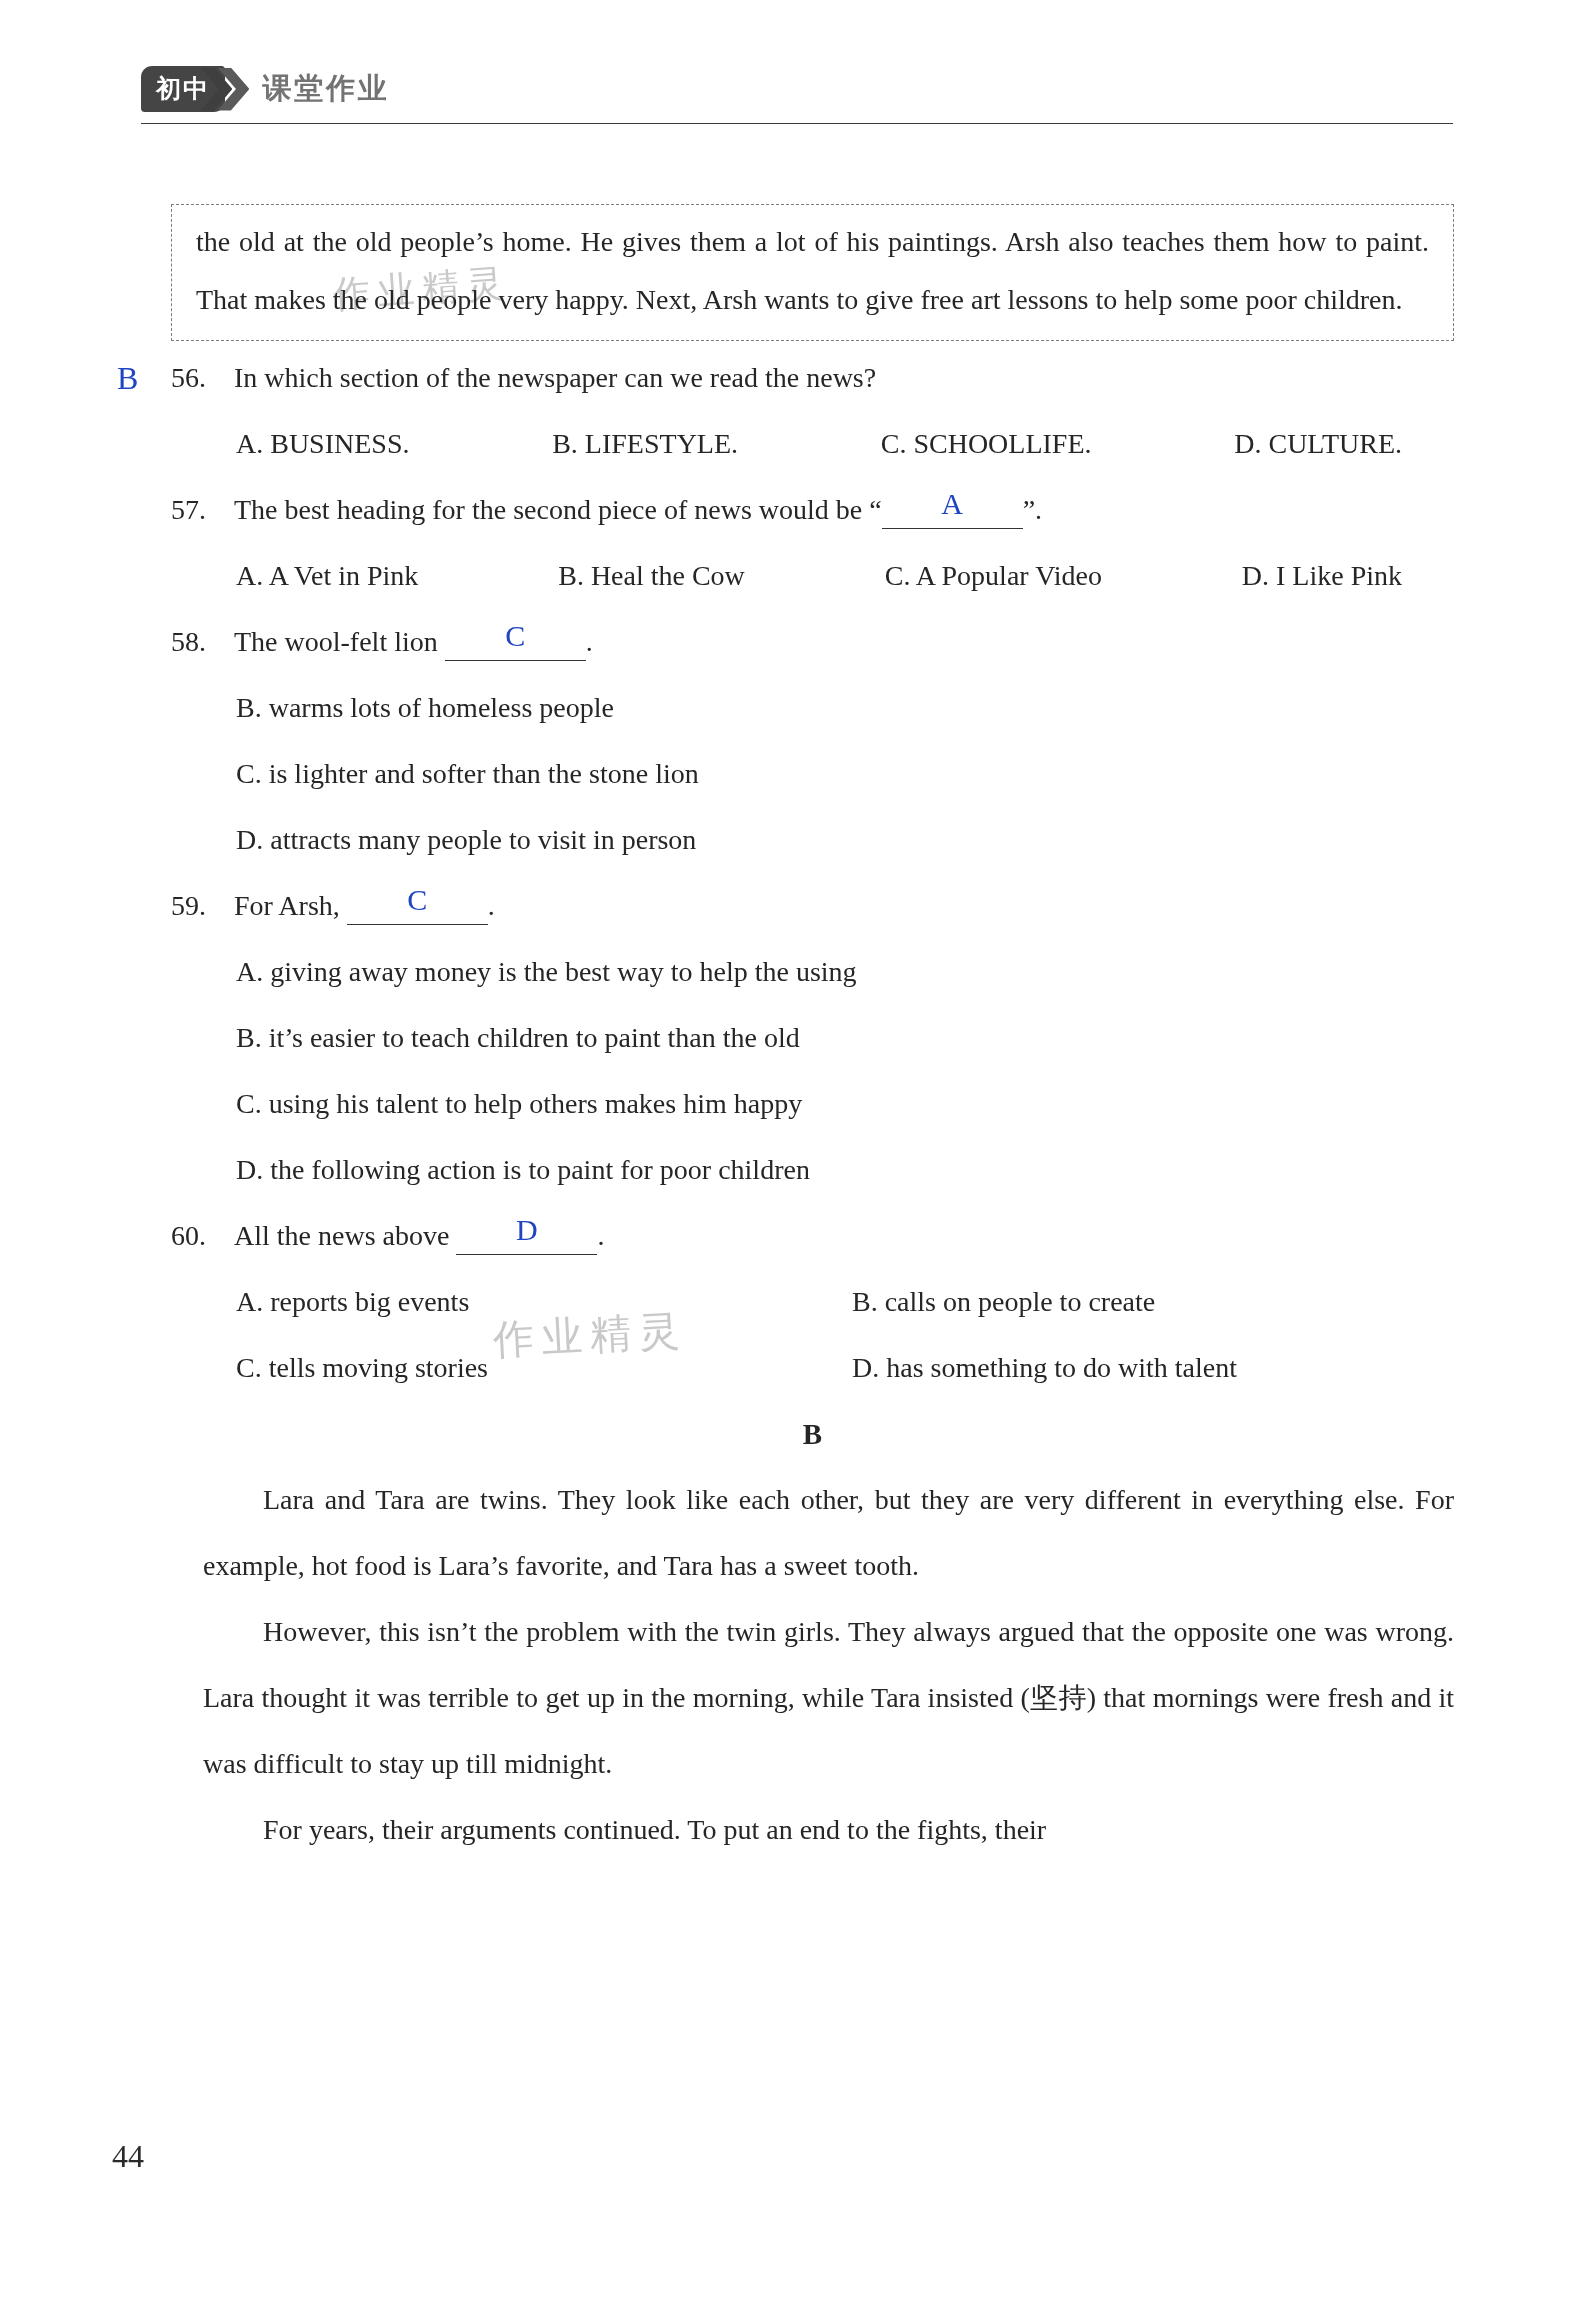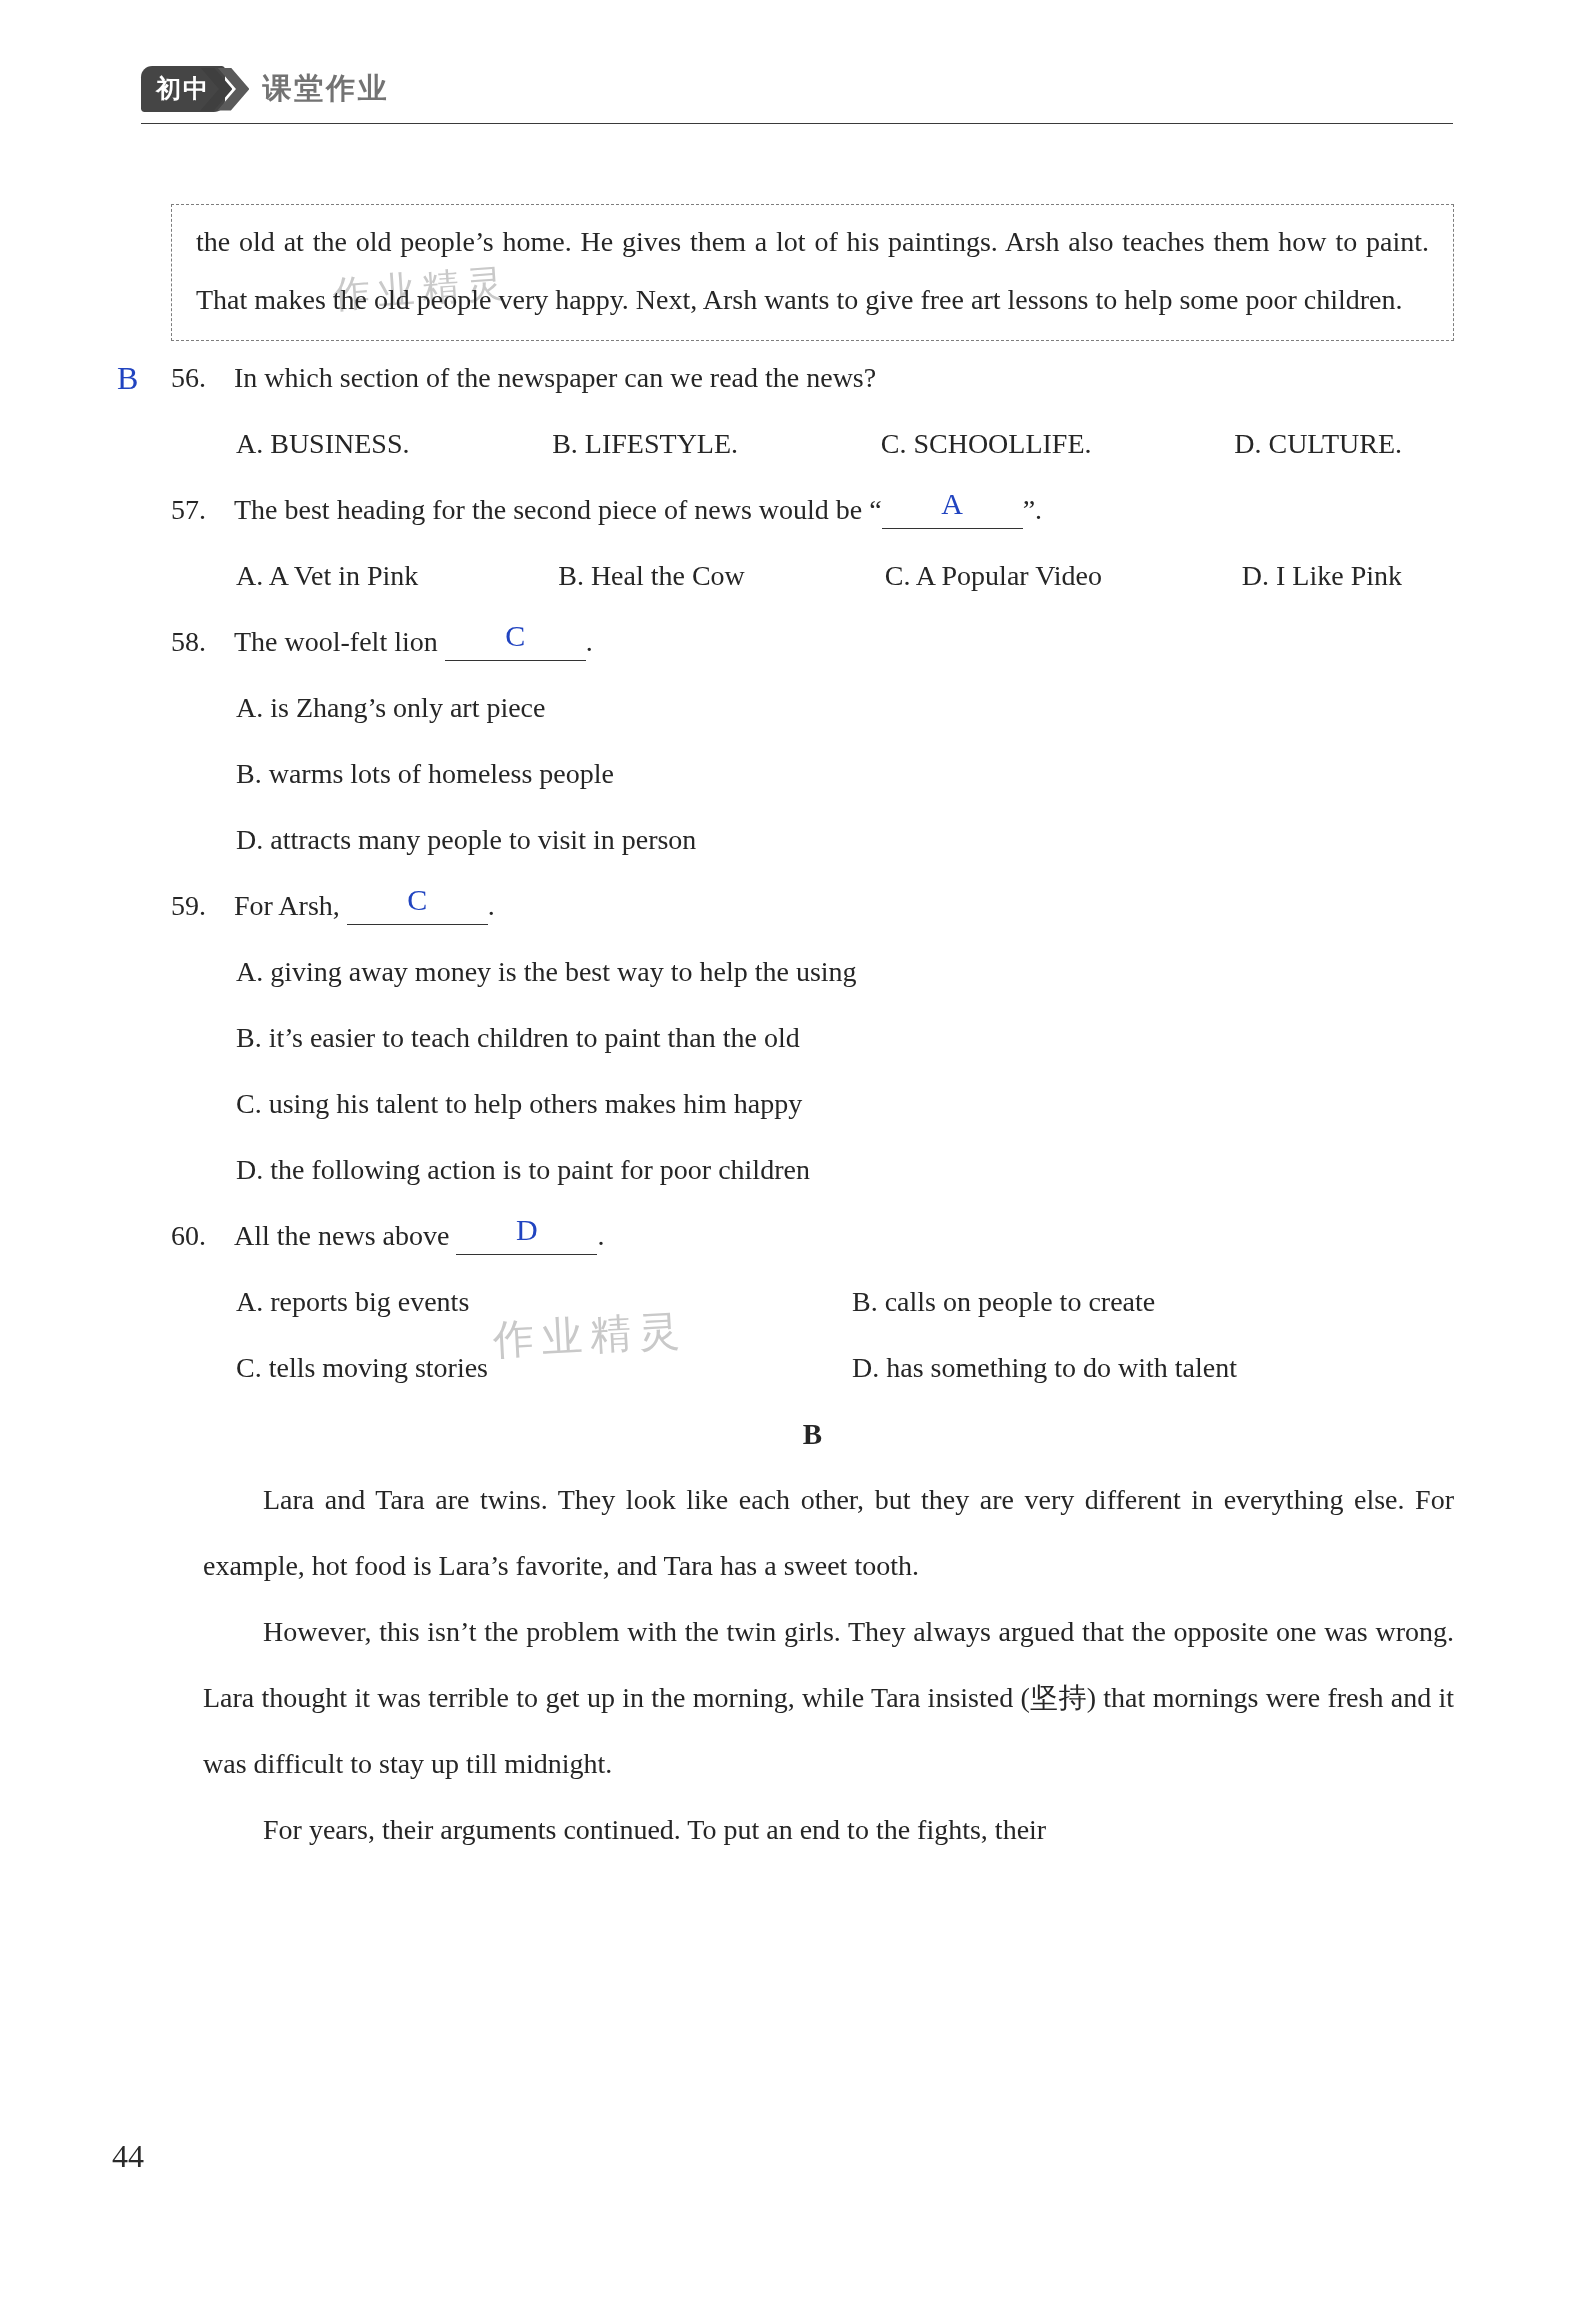--- a/index.html
+++ b/index.html
@@ -144,22 +144,22 @@
         <span class="option">C. A Popular Video</span>
         <span class="option">D. I Like Pink</span>
       </div>
     </section>
 
     <section class="question">
       <div class="q-line">
         <span class="q-num">58.</span><span class="q-stem"><span>The wool-felt lion </span><span class="blank"><span class="blank-answer">C</span></span><span>.</span></span>
       </div>
       <div class="options-stack">
-        <div class="option">A. is Zhang’s only art piece</div>
         <div class="option">B. warms lots of homeless people</div>
+        <div class="option">C. is lighter and softer than the stone lion</div>
         <div class="option">D. attracts many people to visit in person</div>
       </div>
     </section>
 
     <section class="question">
       <div class="q-line">
         <span class="q-num">59.</span><span class="q-stem"><span>For Arsh, </span><span class="blank"><span class="blank-answer">C</span></span><span>.</span></span>
       </div>
       <div class="options-stack">
         <div class="option">A. giving away money is the best way to help the using</div>

